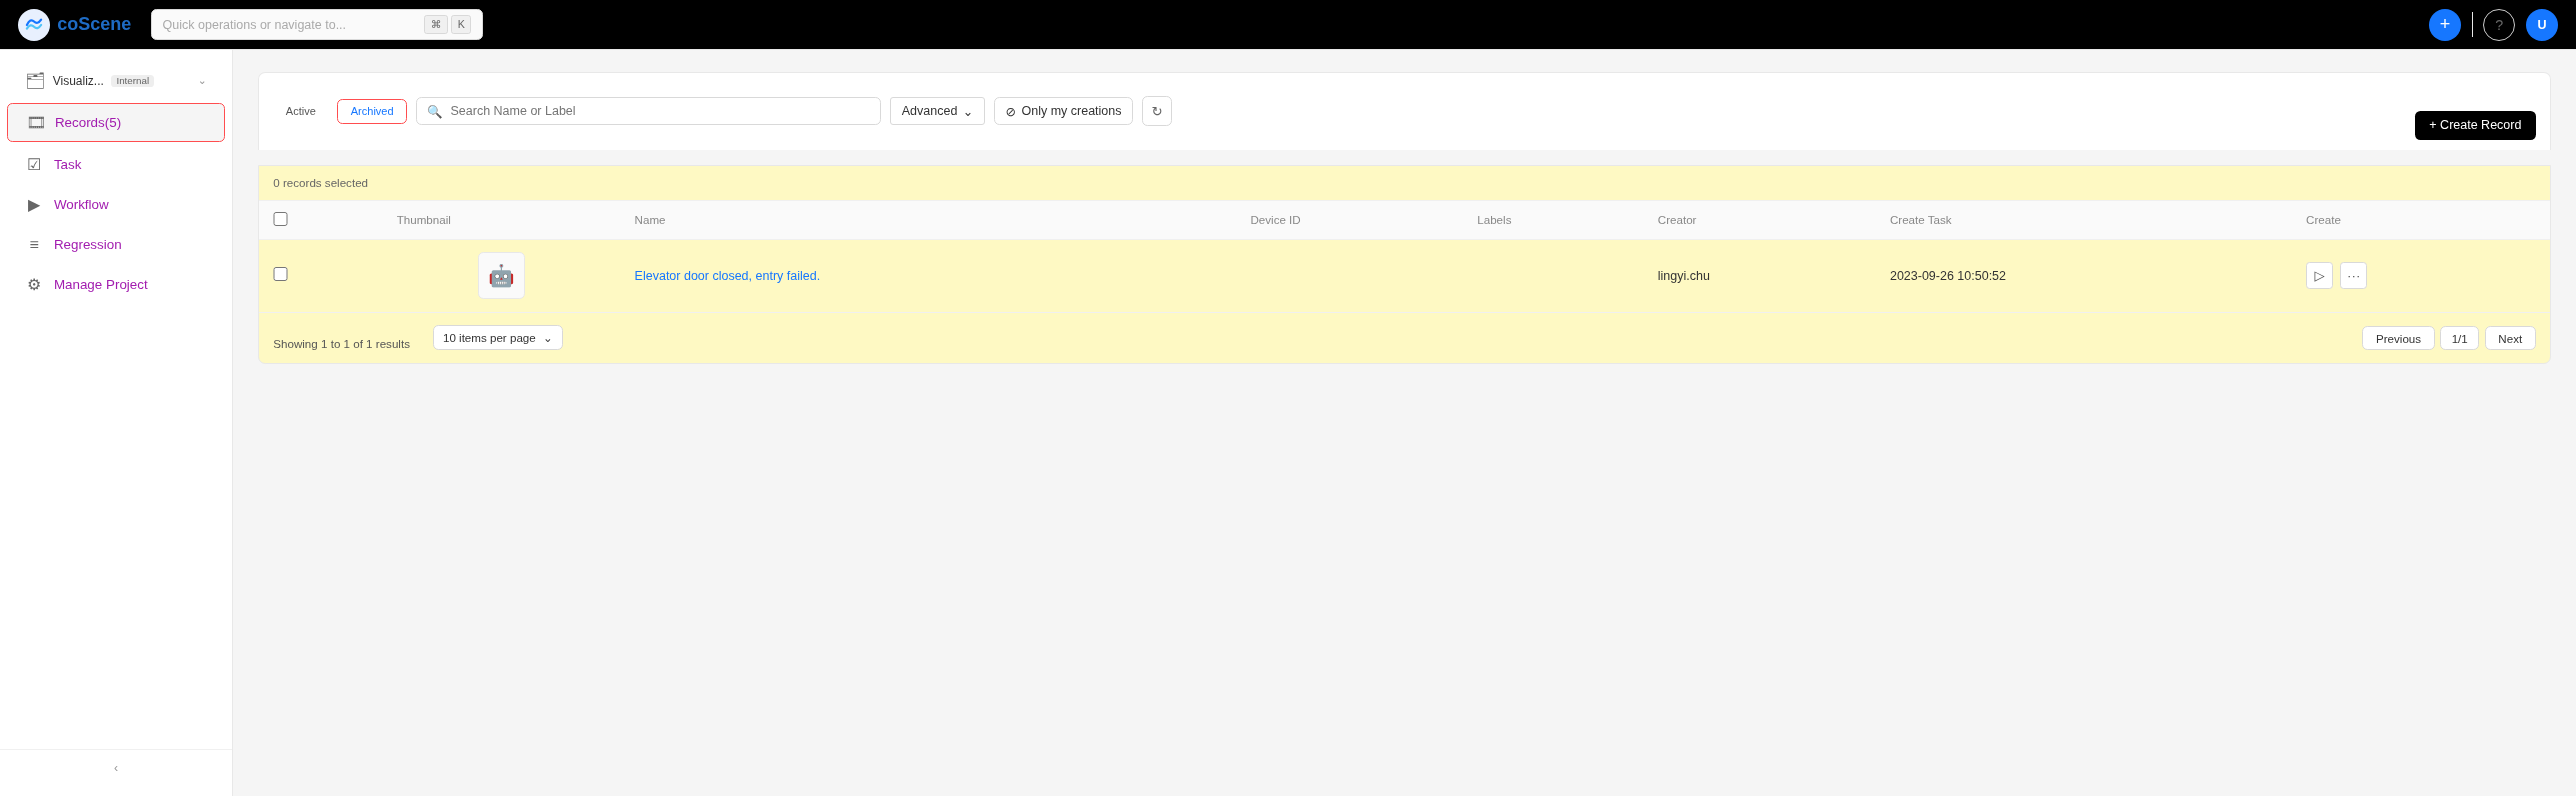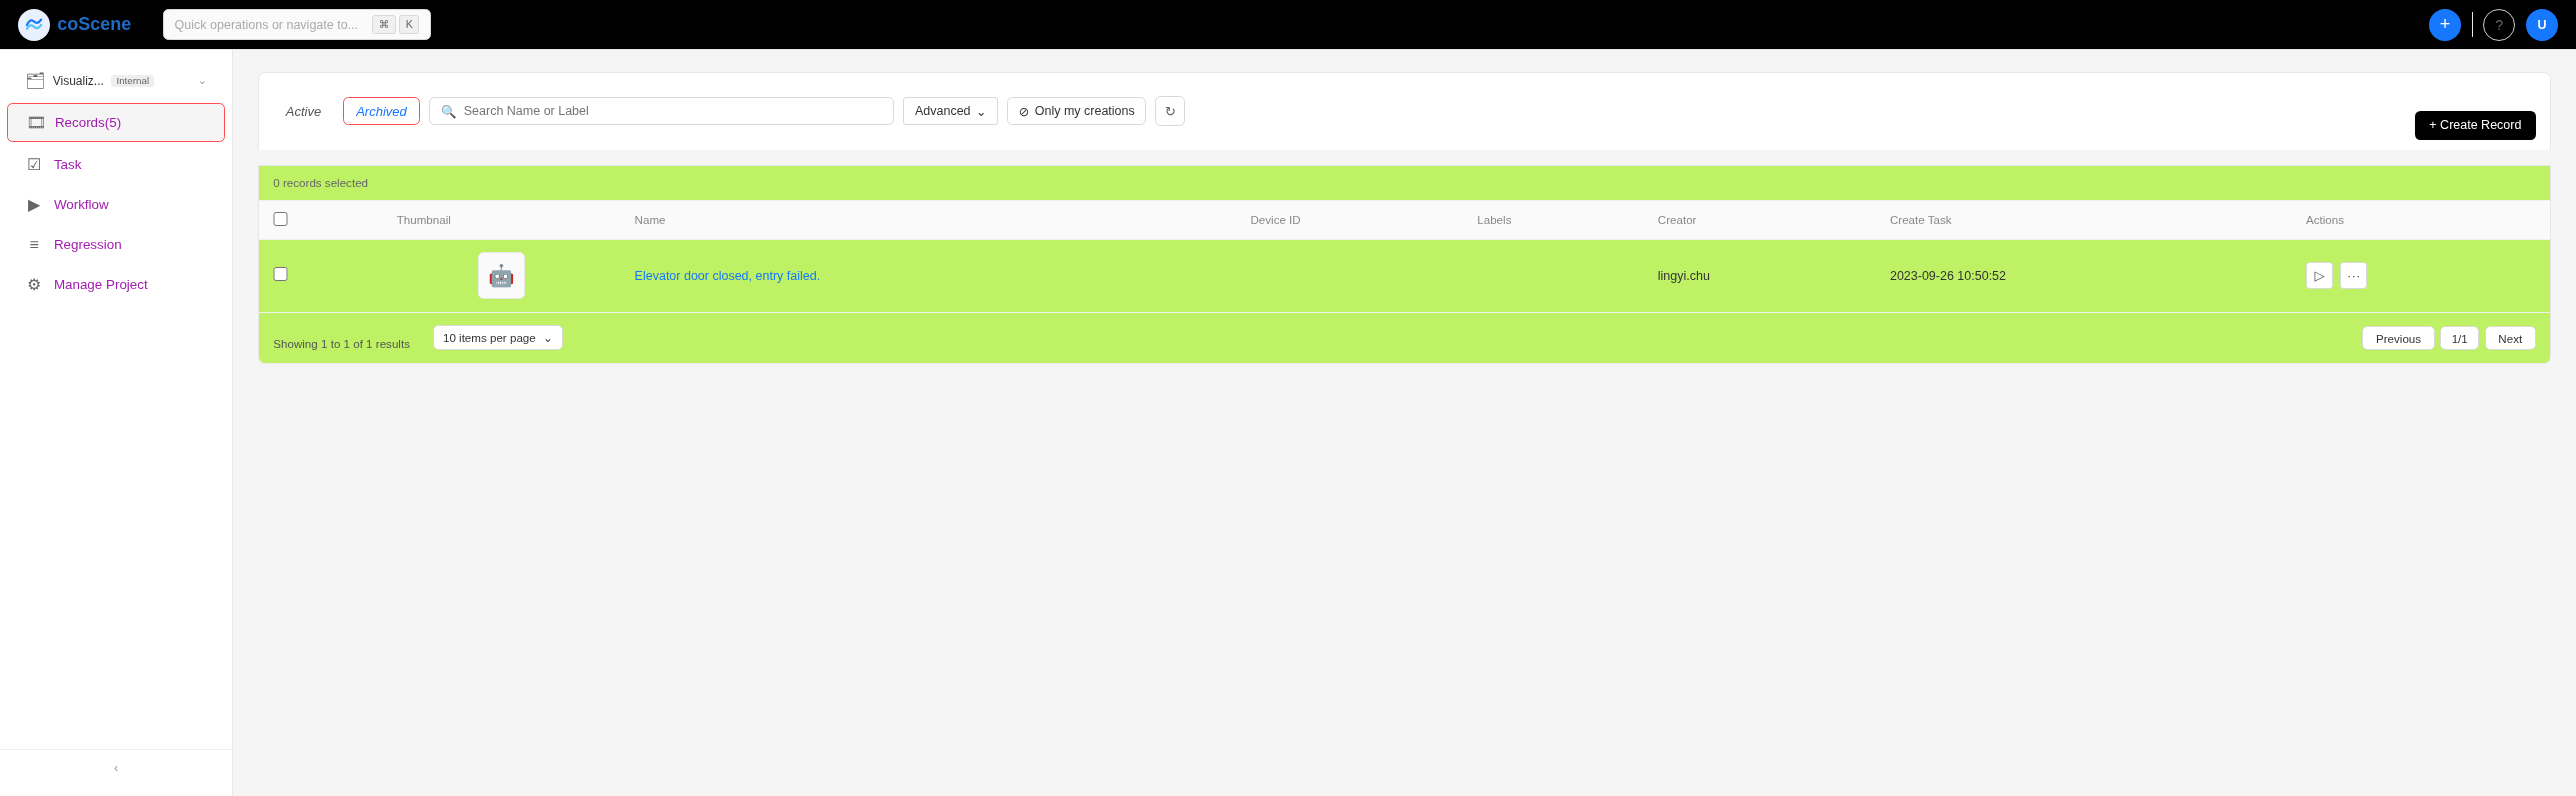--- a/index.html
+++ b/index.html
@@ -11,21 +11,21 @@
       background: #000000; border-bottom: 0.9px solid #e8e8e8;
       padding: 0 18px; gap: 10.7px;
     }
     .logo { display: flex; align-items: center; gap: 7.2px; }
     .logo-icon { width: 32px; height: 32px; }
     .logo-text { color: #1e6bc4; font-size: 18px; font-weight: 700; }
     .search-bar {
       display: flex; align-items: center; gap: 7.2px;
       border: 0.9px solid #d9d9d9; border-radius: 5.4px;
       padding: 5.4px 10.7px; background: #fafafa;
-      width: 268px; margin-left: 21px;
+      width: 332px; margin-left: 9px;
     }
     .search-bar-text { color: #aaa; font-size: 12.5px; flex: 1; }
     .search-kbd {
       display: flex; gap: 3.6px;
     }
     .kbd {
       background: #f0f0f0; border: 0.9px solid #d9d9d9; border-radius: 2.7px;
       padding: 1.8px 5.4px; font-size: 10.7px; color: #666;
     }
     .topnav-right { margin-left: auto; display: flex; align-items: center; gap: 10.7px; }
@@ -75,21 +75,21 @@
     .page-title { font-size: 19.7px; font-weight: 600; margin-bottom: 18px; color: #222; }
 
     
     .toolbar {
       display: flex; align-items: center; gap: 9px; margin-bottom: 14.3px;
       background: #fff; padding: 10.7px 14.3px; border-radius: 7.2px 7.2px 0 0;
       border: 0.9px solid #e8e8e8; border-bottom: none;
     }
     .tab-btn {
       padding: 5.4px 12.5px; border-radius: 5.4px; border: none; background: transparent;
-      font-size: 13px; cursor: pointer; color: #555; font-style: italic;
+      font-size: 11px; cursor: pointer; color: #555;
     }
     .tab-btn.active { color: #1677ff; border: 1.8px solid #ff4d4f; }
     .search-input-container {
       display: flex; align-items: center; gap: 7.2px;
       border: 0.9px solid #d9d9d9; border-radius: 5.4px;
       padding: 5.4px 10.7px; flex: 1; max-width: 465px; background: #fff;
     }
     .search-input-icon { color: #aaa; }
     .search-input { border: none; outline: none; font-size: 12.5px; color: #aaa; width: 100%; background: transparent; }
     .advanced-btn {
@@ -109,21 +109,21 @@
     .create-btn {
       display: flex; align-items: center; gap: 5.4px;
       background: #000000; color: #fff; border: none; border-radius: 5.4px;
       padding: 7.2px 14.3px; cursor: pointer; font-size: 12.5px; font-weight: 500;
       margin-left: auto;
       margin-top: 28px;
     }
 
     
     .table-container {
-      background: #bef264; border: 0.9px solid #e8e8e8; border-radius: 0 0 7.2px 7.2px;
+      background: #fef9c3; border: 0.9px solid #e8e8e8; border-radius: 0 0 7.2px 7.2px;
     }
     .records-selected {
       padding: 10.7px 14.3px; font-size: 11.6px; color: #666; border-bottom: 0.9px solid #f0f0f0;
     }
     table { width: 100%; border-collapse: collapse; }
     thead tr { border-bottom: 0.9px solid #f0f0f0; }
     th {
       padding: 10.7px 14.3px; text-align: left; font-size: 11.6px; color: #888;
       font-weight: 500; background: #fafafa;
     }
@@ -265,21 +265,21 @@
       <table>
         <thead>
           <tr>
             <th><input type="checkbox" class="checkbox" style=""></th>
             <th>Thumbnail</th>
             <th>Name</th>
             <th>Device ID</th>
             <th>Labels</th>
             <th>Creator</th>
             <th>Create Task</th>
-            <th>Actions</th>
+            <th>Create</th>
           </tr>
         </thead>
         <tbody>
           <tr>
             <td>
               <input type="checkbox" class="checkbox" style="">
             </td>
             <td>
               <div class="thumbnail-cell">
                 <div class="thumbnail-img">

